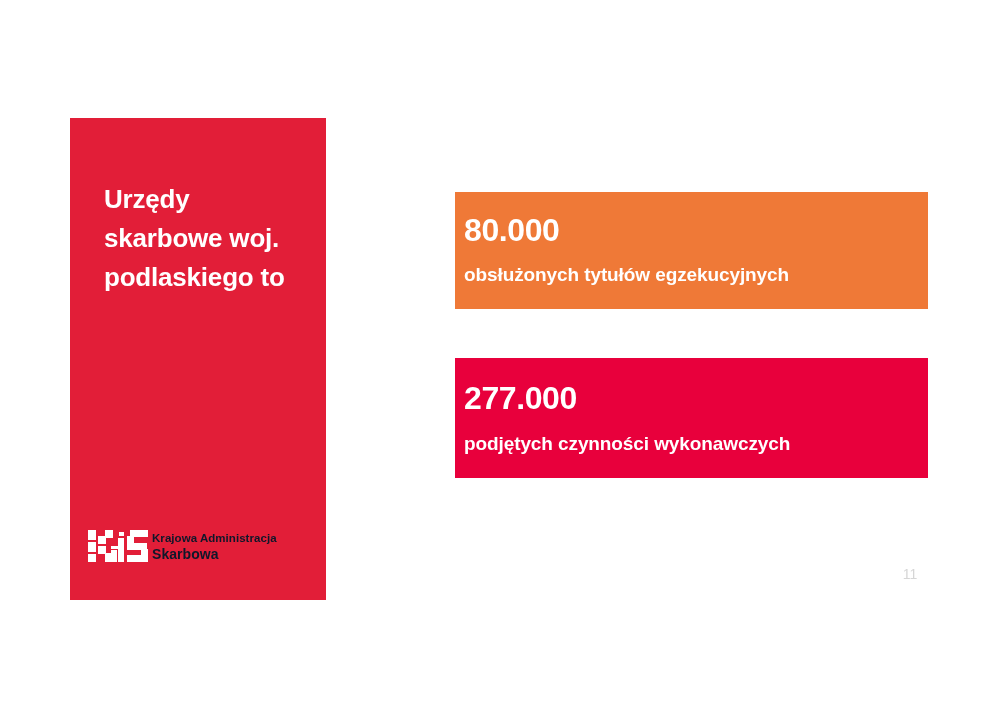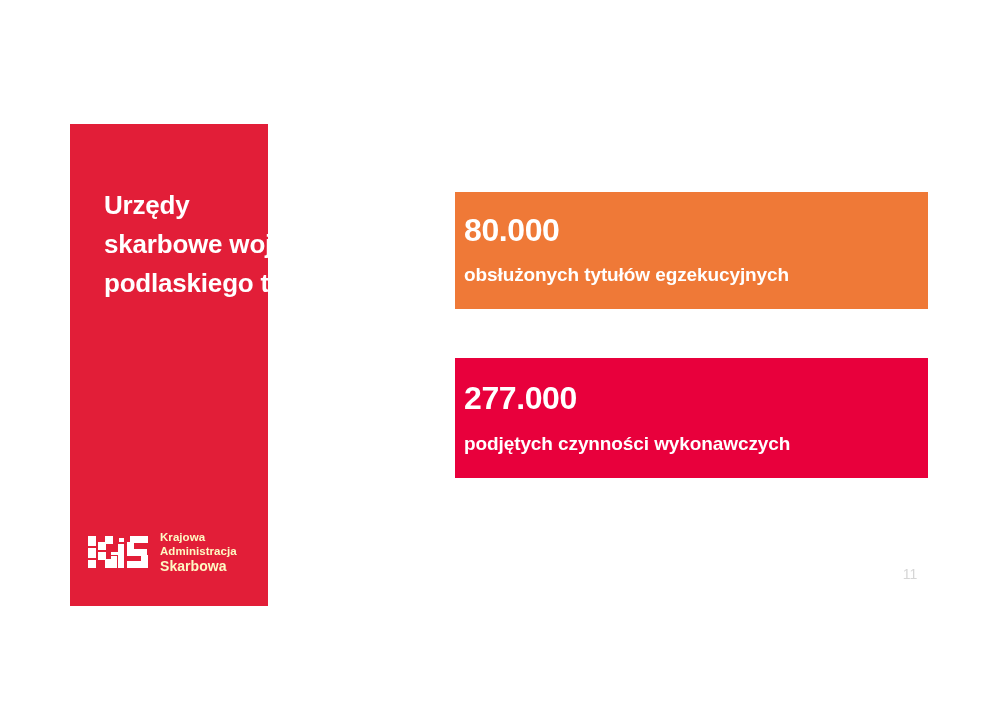--- a/index.html
+++ b/index.html
@@ -20,22 +20,22 @@
     width: 1000px;
     height: 708px;
     background: #ffffff;
     overflow: hidden;
   }
 
   
   .left-panel {
     position: absolute;
     left: 70px;
-    top: 124px;
-    width: 198px;
+    top: 118px;
+    width: 256px;
     height: 482px;
     background: #e21e38;
   }
 
   .panel-title {
     position: absolute;
     left: 34px;
     top: 62px;
     width: 200px;
     color: #ffffff;
@@ -53,22 +53,21 @@
     display: flex;
     align-items: center;
   }
   .logo-mark {
     width: 66px;
     height: 46px;
     flex: 0 0 auto;
     display: block;
   }
   .logo-text {
-    margin-left: 8px;
-    color: #fef9c3;
+    color: #0f172a;
     line-height: 1.18;
   }
   .logo-line1 {
     font-size: 11.5px;
     font-weight: bold;
     letter-spacing: 0.05px;
     display: block;
   }
   .logo-line2 {
     font-size: 14px;

